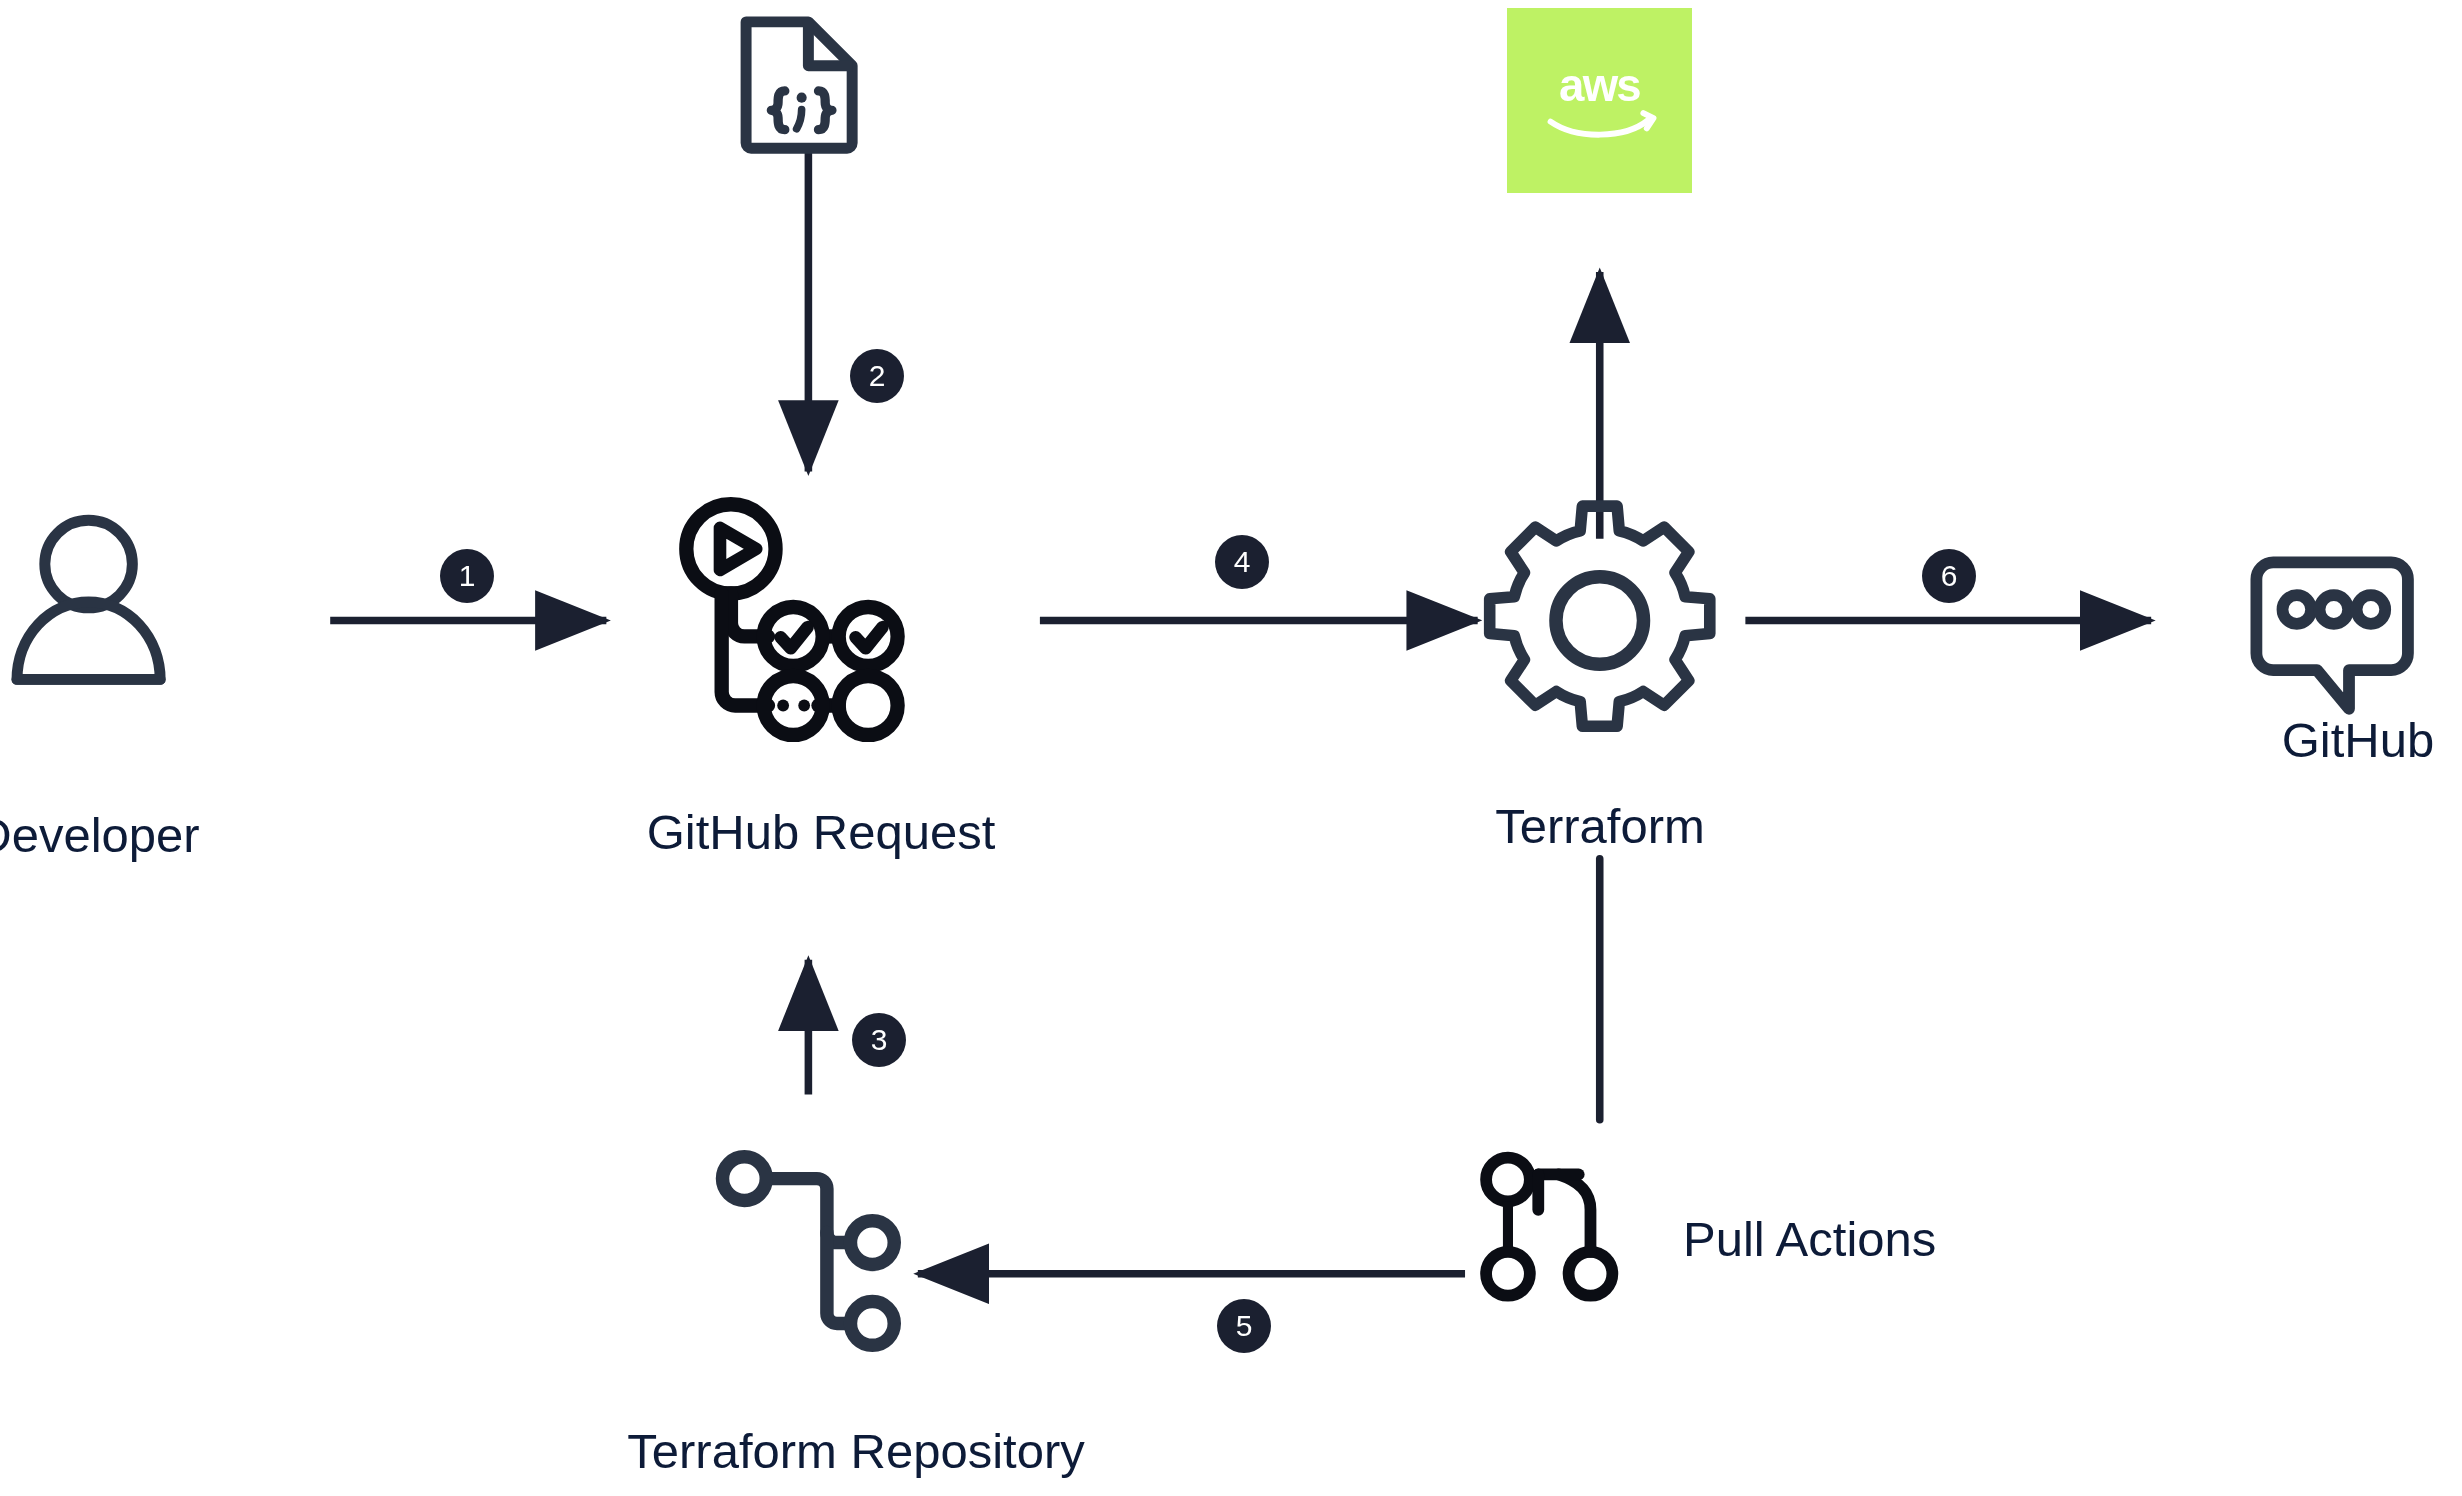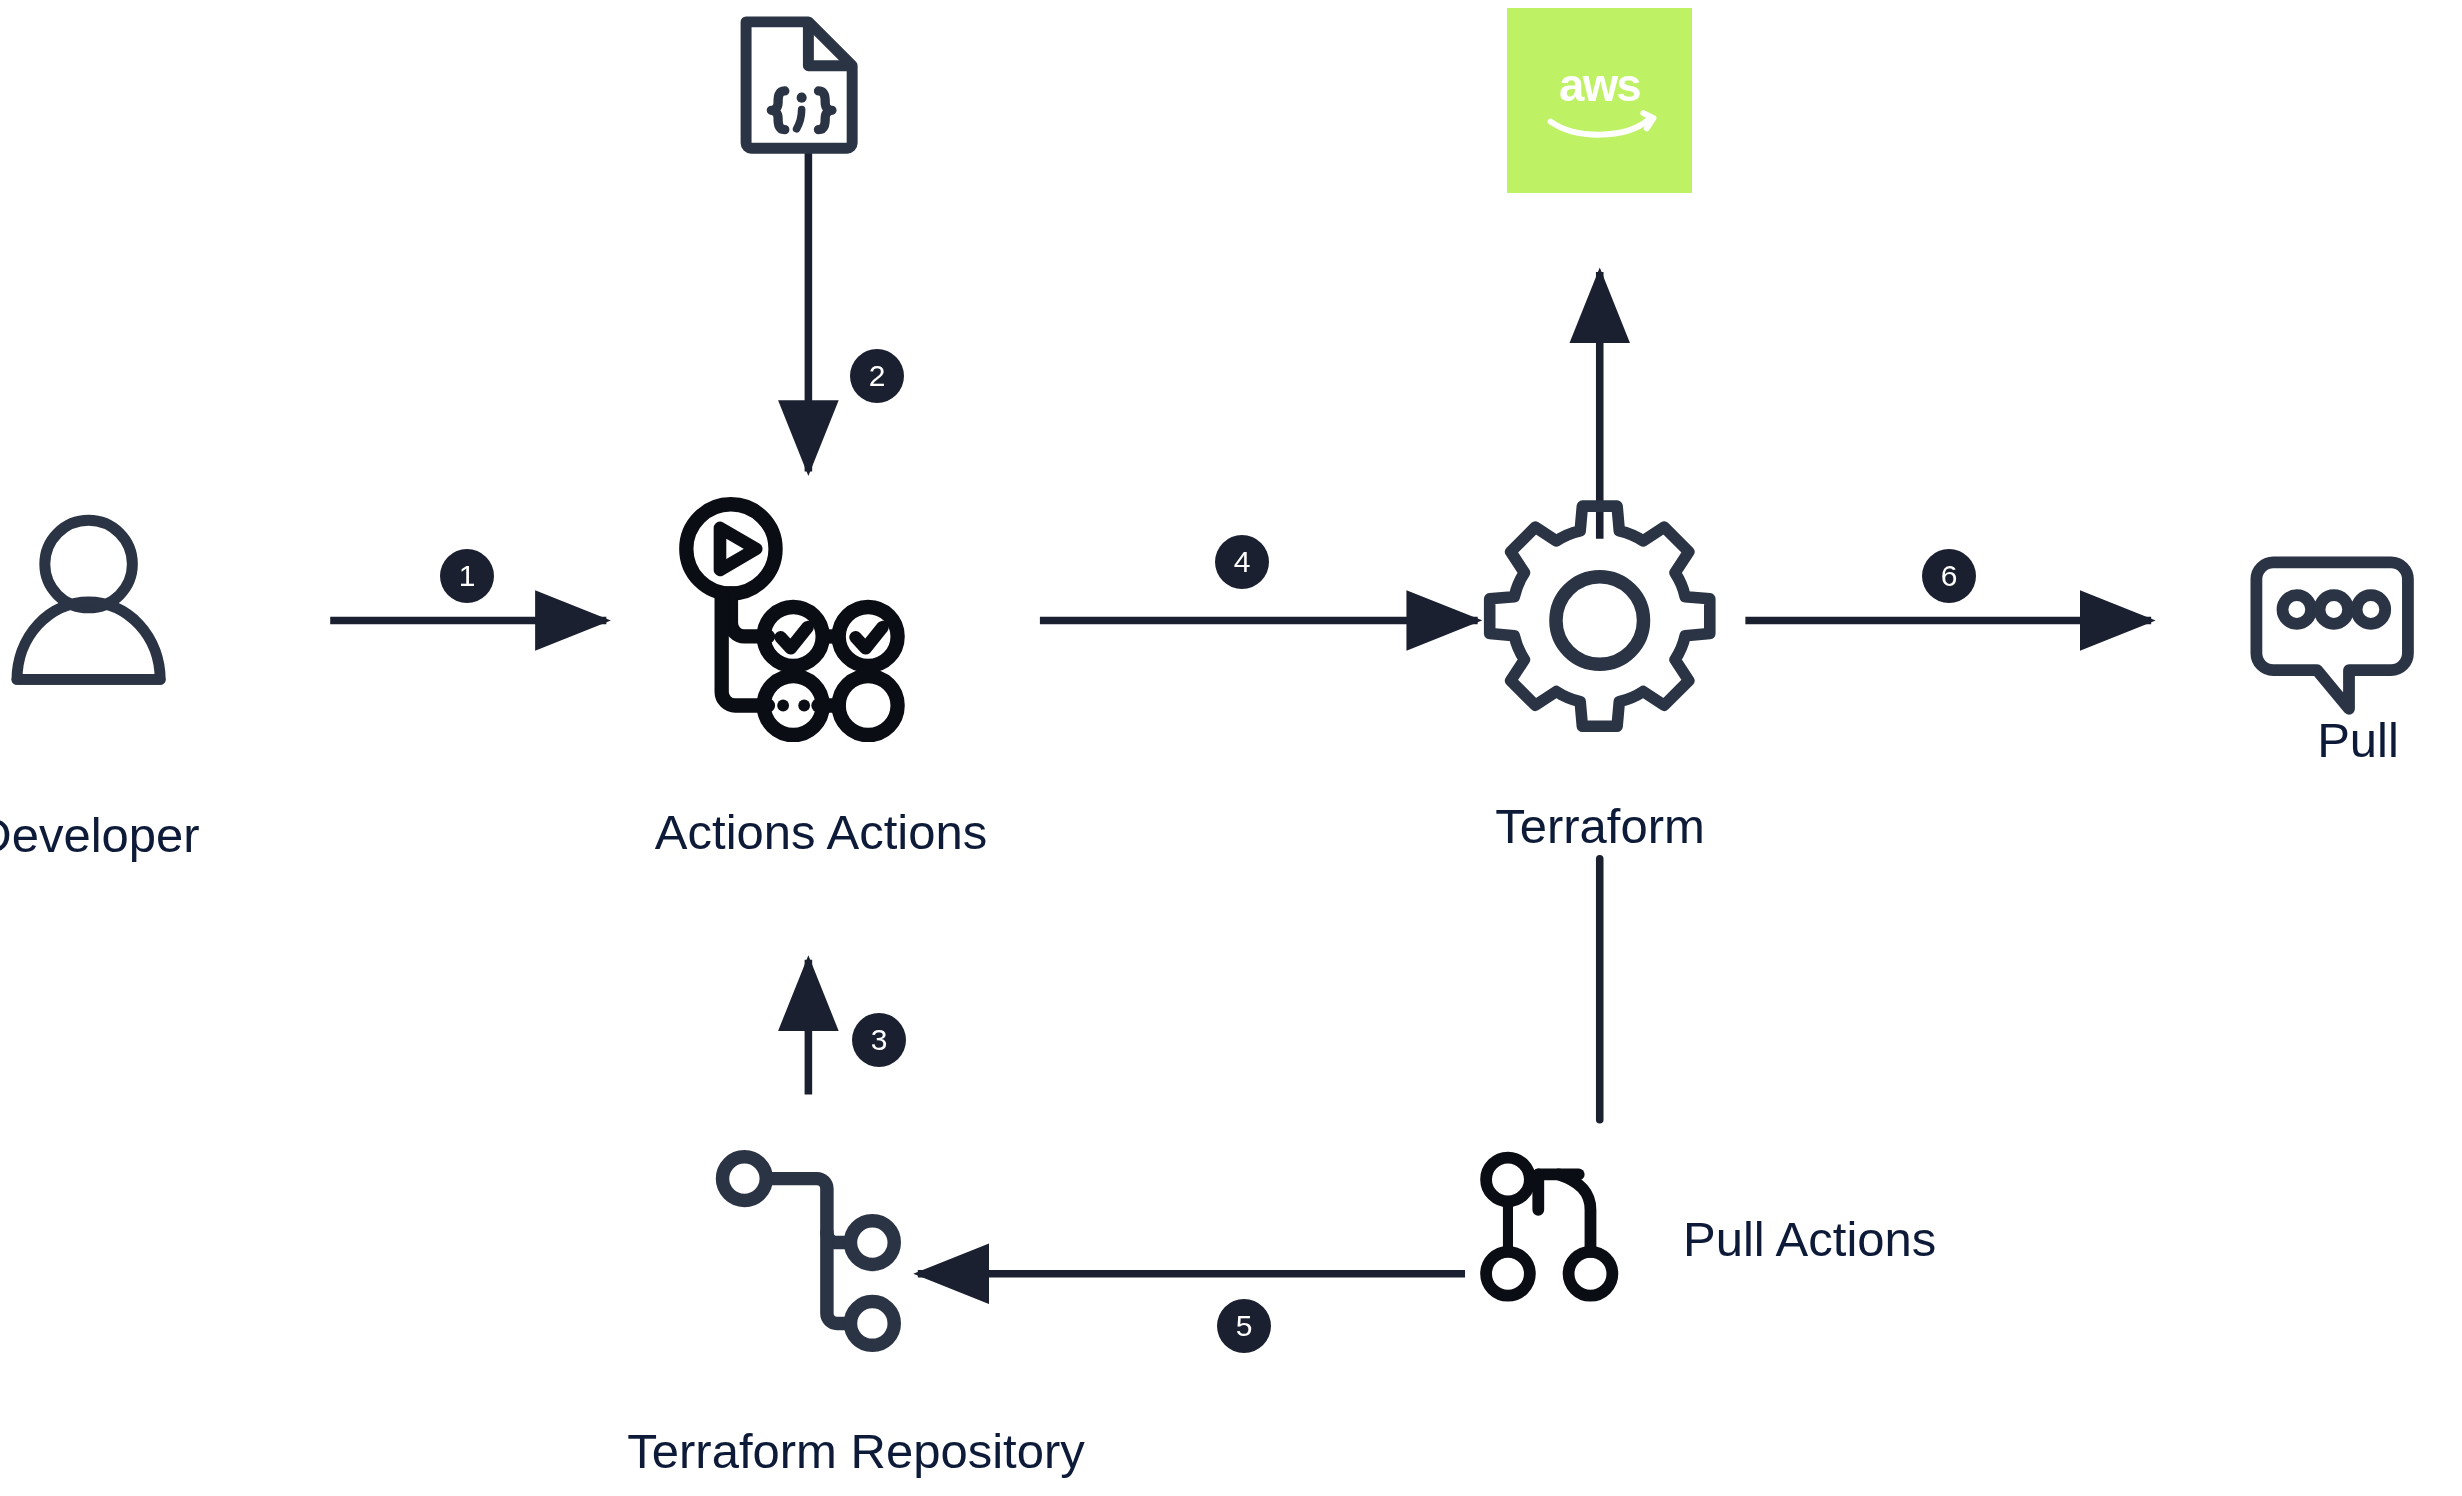--- a/index.html
+++ b/index.html
@@ -203,25 +203,25 @@
     <svg viewBox="0 0 160 110" width="135" height="93">
       <text x="80" y="55" text-anchor="middle" fill="#FFFFFF" font-family="Liberation Sans, sans-serif" font-size="54" font-weight="700" letter-spacing="-2">aws</text>
       <path d="M 22 80 C 52 101 110 101 138 78" fill="none" stroke="#FFFFFF" stroke-width="7" stroke-linecap="round"></path>
       <path d="M 132 70 L 144 76 L 136 88" fill="none" stroke="#FFFFFF" stroke-width="7" stroke-linecap="round" stroke-linejoin="round"></path>
     </svg>
   </div>
 
   <div class="node-label label-center" style="left:88px; top:807px;">Developer</div>
 
 
-  <div class="node-label label-center" style="left:821px; top:804px;">Actions Actions</div>
+  <div class="node-label label-center" style="left:821px; top:804px;">GitHub Request</div>
 
   <div class="node-label label-center" style="left:1600px; top:798px;">Terraform</div>
 
-  <div class="node-label label-center" style="left:2358px; top:712px;">Pull</div>
+  <div class="node-label label-center" style="left:2358px; top:712px;">GitHub</div>
 
   <div class="node-label label-center" style="left:827px; top:1423px;margin-left:29px;">Terraform Repository</div>
 
   <div class="node-label label-left" style="left:1683px; top:1211px;">Pull Actions</div>
 
   <div class="badge" style="left:467px; top:576px;">1</div>
 
   <div class="badge" style="left:877px; top:376px;">2</div>
 
   <div class="badge" style="left:879px; top:1040px;">3</div>

